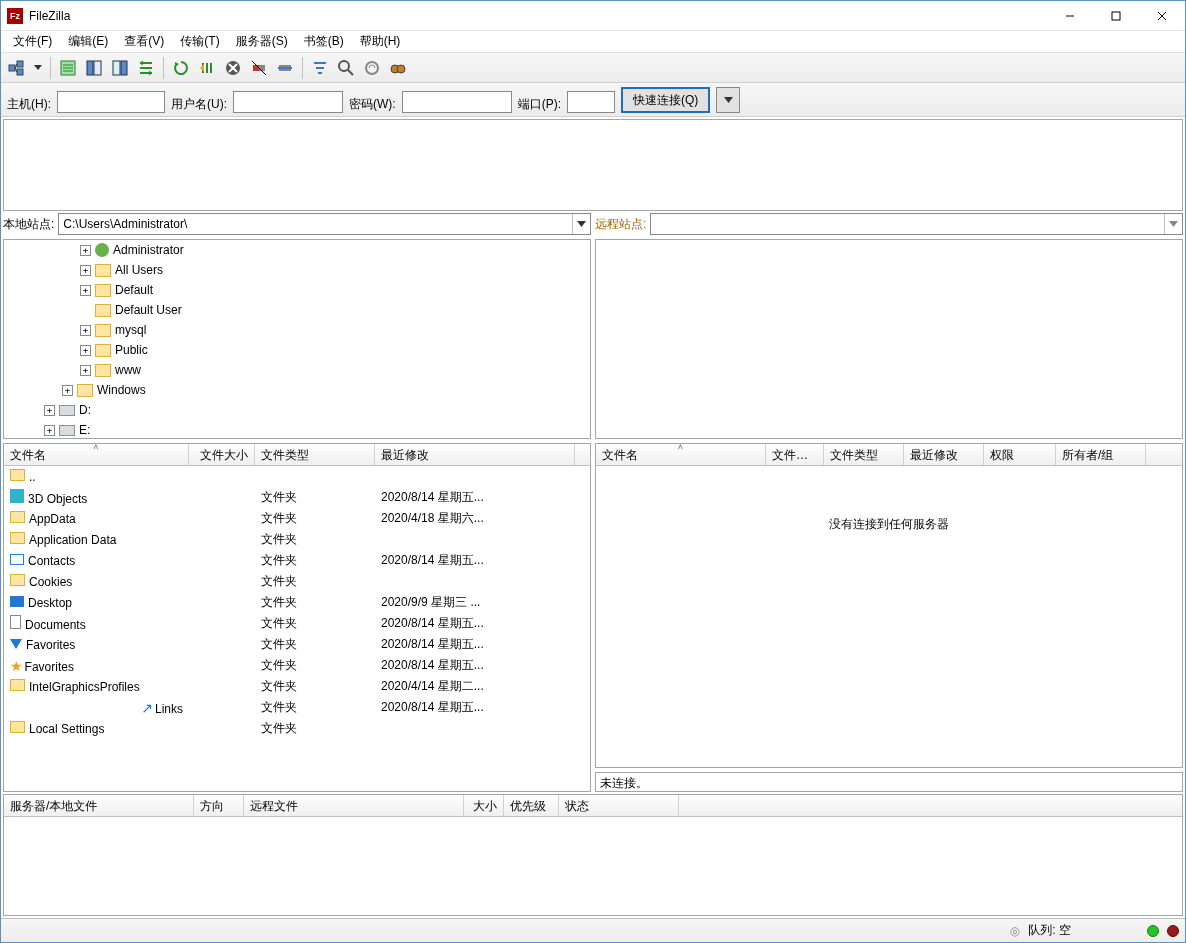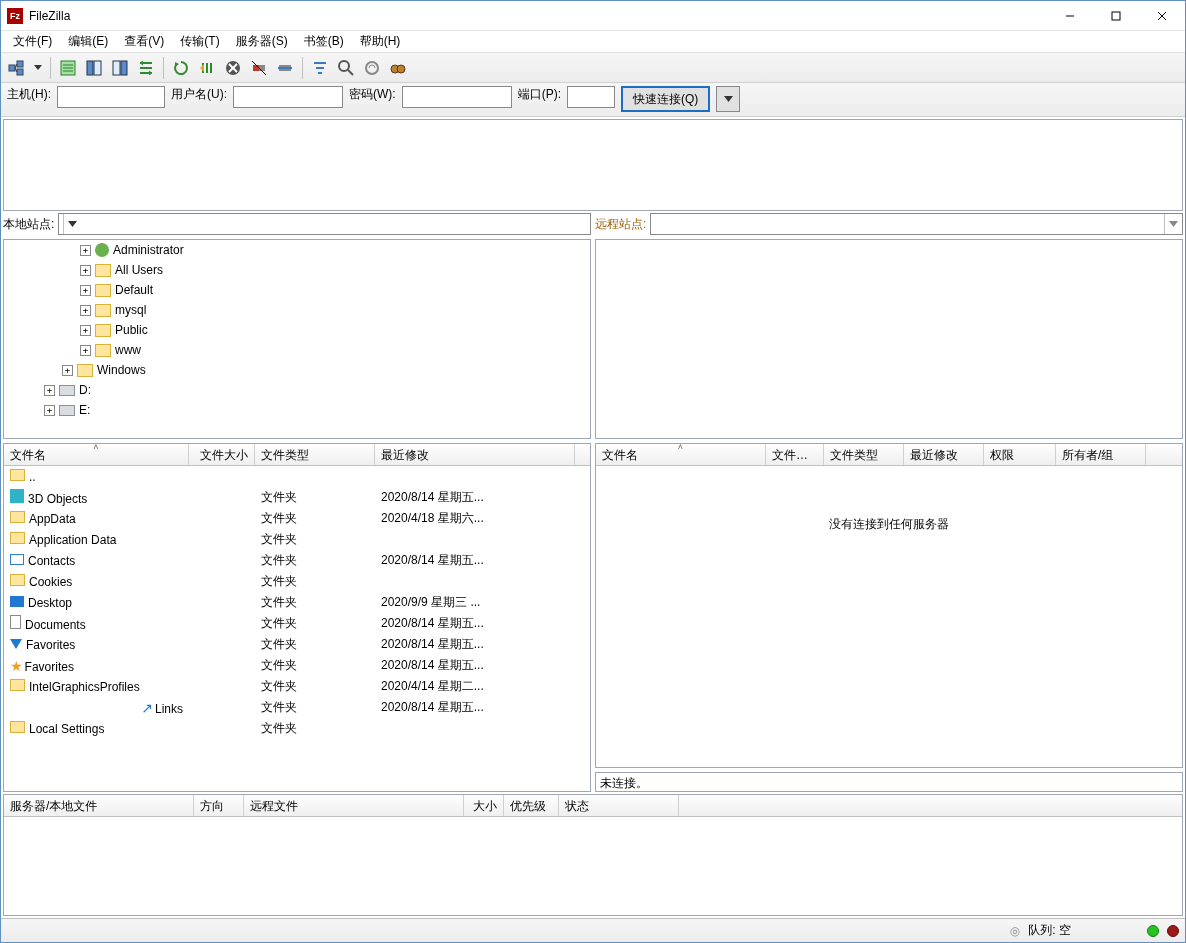--- a/index.html
+++ b/index.html
@@ -71,21 +71,21 @@
     display: inline-flex; align-items:center; justify-content:center;
     border: 1px solid transparent;
   }
   .tool-sep { width:1px; height:22px; background:#c0c0c0; margin:0 3px; }
 
   
   .quickbar {
     height: 34px;
     padding: 3px 6px;
     display: flex;
-    align-items: flex-start;
+    align-items: flex-end;
     gap: 6px;
     background: linear-gradient(#f6f6f6,#ececec);
     border-bottom: 1px solid #d0d0d0;
     font-size: 12px;
   }
   .quickbar label { white-space: nowrap; }
   .quickbar input {
     height: 22px;
     border: 1px solid #888;
     padding: 0 3px;
@@ -445,20 +445,21 @@
 </div>
 
 <div class="log-panel"></div>
 
 <div class="main-split">
 
   <div class="side-pane">
     <div class="path-row">
       <span>本地站点:</span>
       <div class="combo">
+        <span style="flex:1;overflow:hidden;">C:\Users\Administrator\</span>
         <span class="dd">
             <svg width="9" height="6">
               <polygon points="0,0 9,0 4.5,6" fill="#333"></polygon>
             </svg>
           </span>
       </div>
     </div>
 
     <div class="tree-box" id="local-tree">
         <div class="tree-row" style="padding-left: 76px;">
@@ -468,20 +469,25 @@
         </div>
         <div class="tree-row" style="padding-left: 76px;">
           <span class="tree-expander">+</span>
           <span class="t-folder"></span>
           <span>All Users</span>
         </div>
         <div class="tree-row" style="padding-left: 76px;">
           <span class="tree-expander">+</span>
           <span class="t-folder"></span>
           <span>Default</span>
+        </div>
+        <div class="tree-row" style="padding-left: 76px;">
+          <span class="tree-spacer"></span>
+          <span class="t-folder"></span>
+          <span>Default User</span>
         </div>
         <div class="tree-row" style="padding-left: 76px;">
           <span class="tree-expander">+</span>
           <span class="t-folder"></span>
           <span>mysql</span>
         </div>
         <div class="tree-row" style="padding-left: 76px;">
           <span class="tree-expander">+</span>
           <span class="t-folder"></span>
           <span>Public</span>

